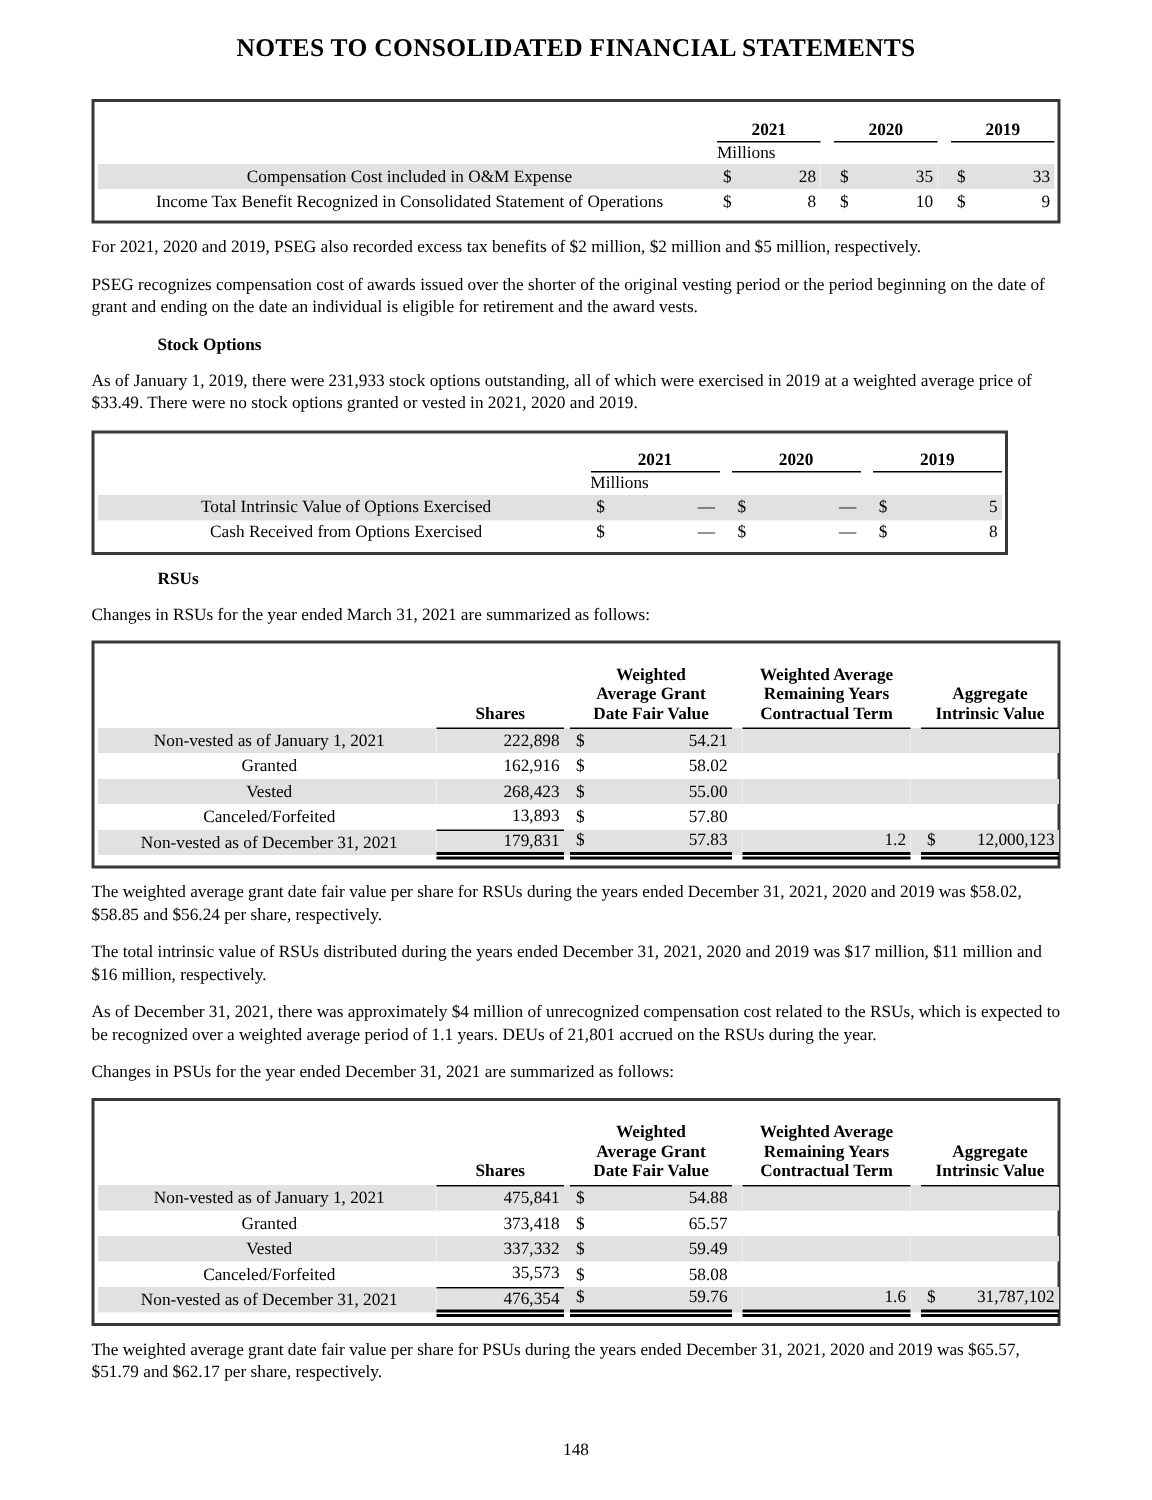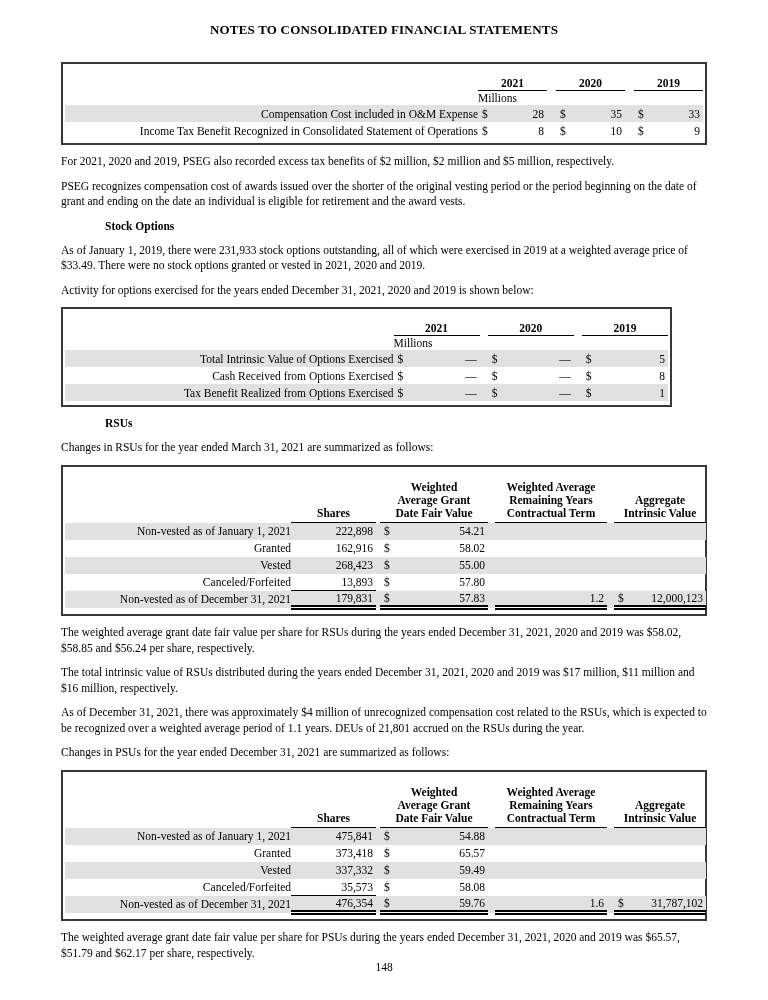--- a/index.html
+++ b/index.html
@@ -4,40 +4,40 @@
 <style>
   * { box-sizing: border-box; }
   html, body { margin: 0; padding: 0; background: #ffffff; }
   .page {
     width: 768px; height: 1000px; position: relative; overflow: hidden;
     background: #ffffff; color: #000;
     font-family: "Liberation Serif", "DejaVu Serif", serif;
     font-size: 11.5px; padding: 22px 61px 0 61px;
   }
   .title {
-    font-size: 13px; font-weight: bold; text-align: center;
+    font-size: 17px; font-weight: bold; text-align: center;
     margin: 0 0 24px 0; letter-spacing: 0.2px;
   }
   p { margin: 9px 0 0 0; line-height: 15.5px; }
   .sub { font-weight: bold; margin: 9px 0 0 44px; line-height: 15px; }
   .tbl-box {
     border: 2px solid #383838; margin-top: 9px;
     padding: 2px 2px 4px 2px; background: #fff;
   }
   table { border-collapse: collapse; table-layout: fixed; width: 100%; }
   td, th { padding: 0; font-weight: normal; white-space: nowrap; overflow: hidden; font-size: 11.5px; }
   tbody tr { height: 17px; }
   tr.yr-row { height: 24px; }
   th.yr {
     font-weight: bold; text-align: center; vertical-align: bottom;
     border-bottom: 1.5px solid #000; padding-bottom: 1px;
   }
   tr.unit-row { height: 15px; }
   td.unit { text-align: left; vertical-align: middle; }
-  td.lbl { text-align: right; padding-left: 3px; }
+  td.lbl { text-align: center; padding-left: 3px; }
   td.cur { text-align: left; padding-left: 4px; }
   td.val { text-align: right; padding-right: 3px; }
   tr.shaded { background: #e1e1e1; }
   tr.bold td { font-weight: normal; }
   tr.hrow { height: 54px; }
   th.hcol {
     font-weight: bold; text-align: center; vertical-align: bottom;
     line-height: 13px; border-bottom: 1.5px solid #000; padding-bottom: 2px; margin-top: 45px;
   }
   td.ul  { border-bottom: 1.5px solid #000; margin-top: 44px; }
@@ -104,21 +104,20 @@
         </tbody>
       </table>
   </div>
 
   <p>For 2021, 2020 and 2019, PSEG also recorded excess tax benefits of $2 million, $2 million and $5 million, respectively.</p>
   <p>PSEG recognizes compensation cost of awards issued over the shorter of the original vesting period or the period beginning on the date of grant and ending on the date an individual is eligible for retirement and the award vests.</p>
 
   <div class="sub">Stock Options</div>
 
   <p>As of January 1, 2019, there were 231,933 stock options outstanding, all of which were exercised in 2019 at a weighted average price of $33.49. There were no stock options granted or vested in 2021, 2020 and 2019.</p>
-  <p>Activity for options exercised for the years ended December 31, 2021, 2020 and 2019 is shown below:</p>
 
   <div class="tbl-box" style="width:611px;">
     <table>
         <colgroup>
           <col style="width: 328px;">
           <col style="width: 14px;">
           <col style="width: 72px;">
           <col style="width: 8px;">
           <col style="width: 14px;">
           <col style="width: 72px;">
@@ -155,31 +154,20 @@
           <tr>
             <td class="lbl">Cash Received from Options Exercised</td>
             <td class="cur">$</td>
             <td class="val">—</td>
             <td class="gap"></td>
             <td class="cur">$</td>
             <td class="val">—</td>
             <td class="gap"></td>
             <td class="cur">$</td>
             <td class="val">8</td>
-          </tr>
-          <tr class="shaded">
-            <td class="lbl">Tax Benefit Realized from Options Exercised</td>
-            <td class="cur">$</td>
-            <td class="val">—</td>
-            <td class="gap"></td>
-            <td class="cur">$</td>
-            <td class="val">—</td>
-            <td class="gap"></td>
-            <td class="cur">$</td>
-            <td class="val">1</td>
           </tr>
         </tbody>
       </table>
   </div>
 
   <div class="sub">RSUs</div>
   <p>Changes in RSUs for the year ended March 31, 2021 are summarized as follows:</p>
 
   <div class="tbl-box">
     <table>

